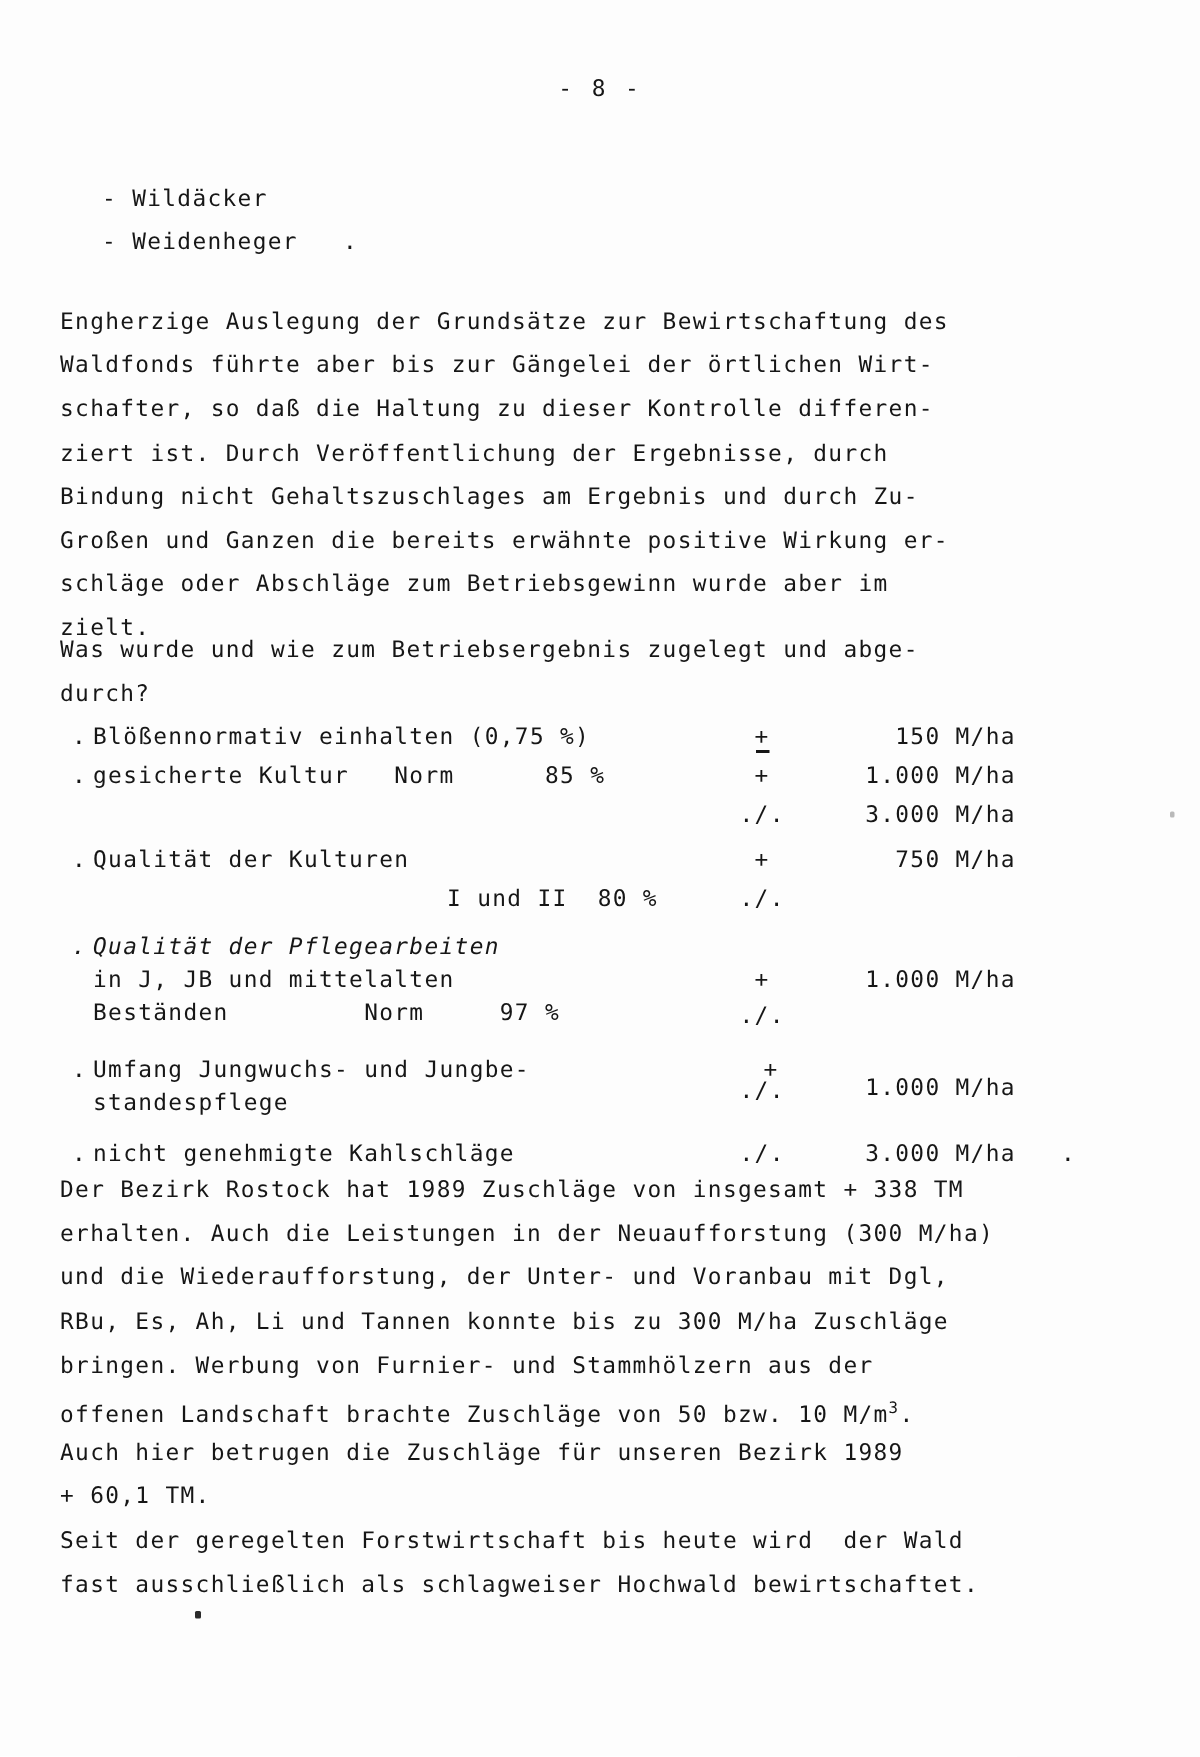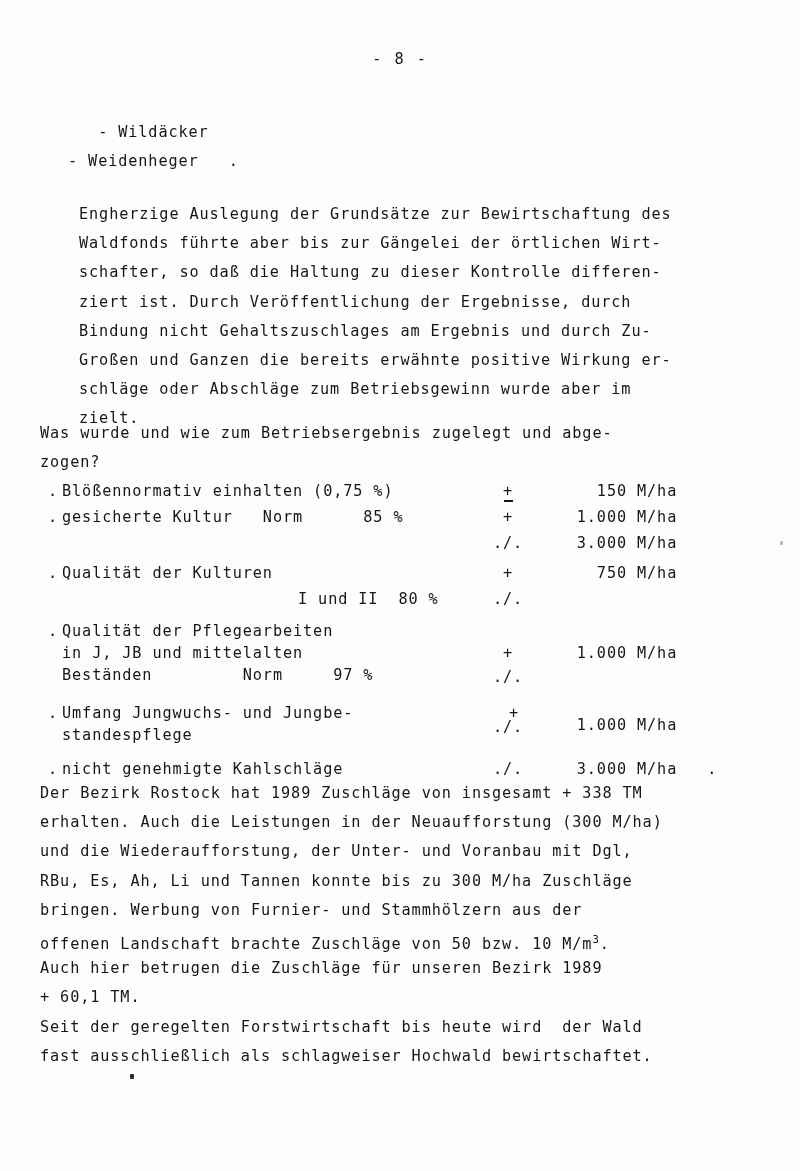--- a/index.html
+++ b/index.html
@@ -31,36 +31,35 @@
     width: 800px;
     text-align: center;
     font-size: 15.2px;
     letter-spacing: 2px;
     color: #161616;
   }
   .dash-list {
     position: absolute;
     left: 68px;
     top: 118px;
-    text-align: center;
   }
   .dash-list .row {
     height: 29px;
     line-height: 29px;
   }
   .para {
     position: absolute;
     left: 40px;
     width: 700px;
   }
   .para .line {
     height: 29.2px;
     line-height: 29.2px;
   }
-  .p1 { top: 200px; margin-left: 39px; }
+  .p1 { top: 200px; }
   .p2 { top: 419px; }
   .p3 { top: 779px; }
 
   
   .items {
     position: absolute;
     left: 0;
     top: 482px;
     width: 800px;
   }
@@ -135,21 +134,21 @@
     <div class="line tw">schafter, so daß die Haltung zu dieser Kontrolle differen-</div>
     <div class="line tw">ziert ist. Durch Veröffentlichung der Ergebnisse, durch</div>
     <div class="line tw">Bindung nicht Gehaltszuschlages am Ergebnis und durch Zu-</div>
     <div class="line tw">Großen und Ganzen die bereits erwähnte positive Wirkung er-</div>
     <div class="line tw">schläge oder Abschläge zum Betriebsgewinn wurde aber im</div>
     <div class="line tw">zielt.</div>
   </div>
 
   <div class="para p2">
     <div class="line tw">Was wurde und wie zum Betriebsergebnis zugelegt und abge-</div>
-    <div class="line tw">zogen?</div>
+    <div class="line tw">durch?</div>
   </div>
 
   <div class="items">
 
     <div class="item-row" style="height:26px;">
       <div class="item-left tw"><span class="item-bullet">.</span><span>Blößennormativ einhalten (0,75 %)</span></div>
       <div class="sign tw" style="left:503px;top:0;"><span class="plusminus">+<span class="pm-bar"></span></span></div>
       <div class="amount tw" style="left:535px;top:0;">150</div>
       <div class="unit tw" style="left:637px;top:0;">M/ha</div>
     </div>
@@ -168,21 +167,21 @@
     <div class="item-row" style="height:60px;">
       <div class="item-left tw" style="top:4px;"><span class="item-bullet">.</span><span>Qualität der Kulturen</span></div>
       <div class="item-left tw" style="left:298px;top:30px;">I und II  80 %</div>
       <div class="sign tw" style="left:503px;top:4px;">+</div>
       <div class="amount tw" style="left:535px;top:4px;">750</div>
       <div class="unit tw" style="left:637px;top:4px;">M/ha</div>
       <div class="sign tw" style="left:493px;top:30px;">./.</div>
     </div>
 
     <div class="item-row" style="height:82px;">
-      <div class="item-left tw" style="top:2px;"><span class="item-bullet">.</span><span>Qualität der Pflegearbeiten</span></div>
+      <div class="item-left tw" style="top:2px;font-style:italic;"><span class="item-bullet">.</span><span>Qualität der Pflegearbeiten</span></div>
       <div class="item-left tw" style="left:62px;top:24px;">in J, JB und mittelalten</div>
       <div class="item-left tw" style="left:62px;top:46px;">Beständen         Norm     97 %</div>
       <div class="sign tw" style="left:503px;top:24px;">+</div>
       <div class="amount tw" style="left:535px;top:24px;">1.000</div>
       <div class="unit tw" style="left:637px;top:24px;">M/ha</div>
       <div class="sign tw" style="left:493px;top:48px;">./.</div>
     </div>
 
     <div class="item-row" style="height:54px;">
       <div class="item-left tw" style="top:2px;"><span class="item-bullet">.</span><span>Umfang Jungwuchs- und Jungbe-</span></div>

